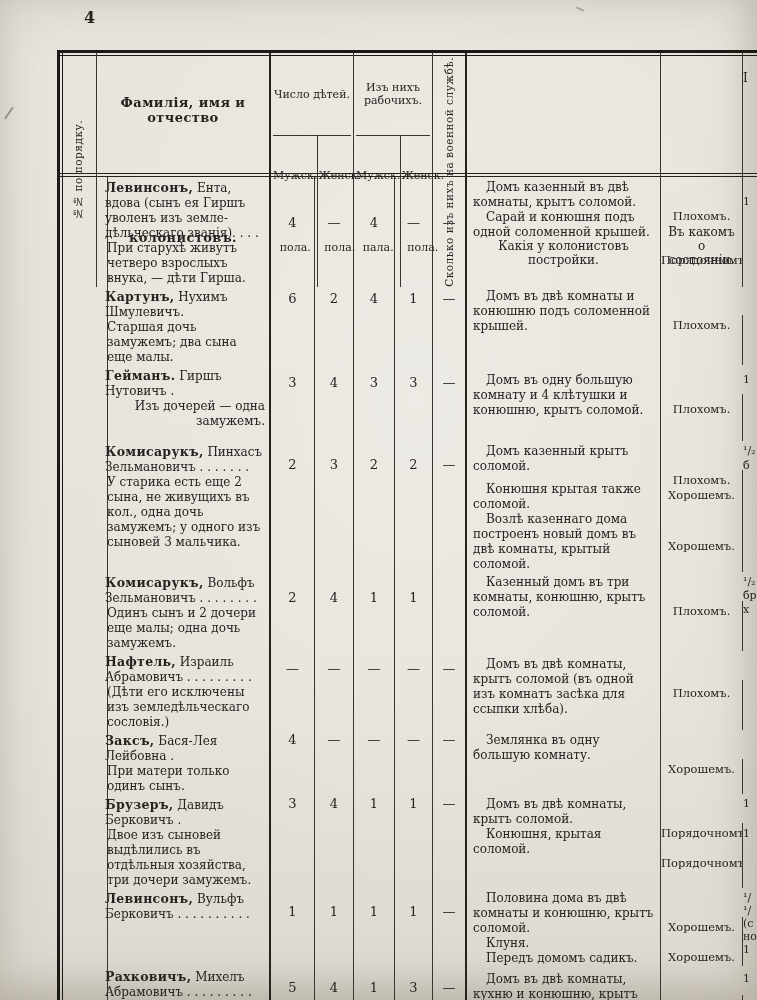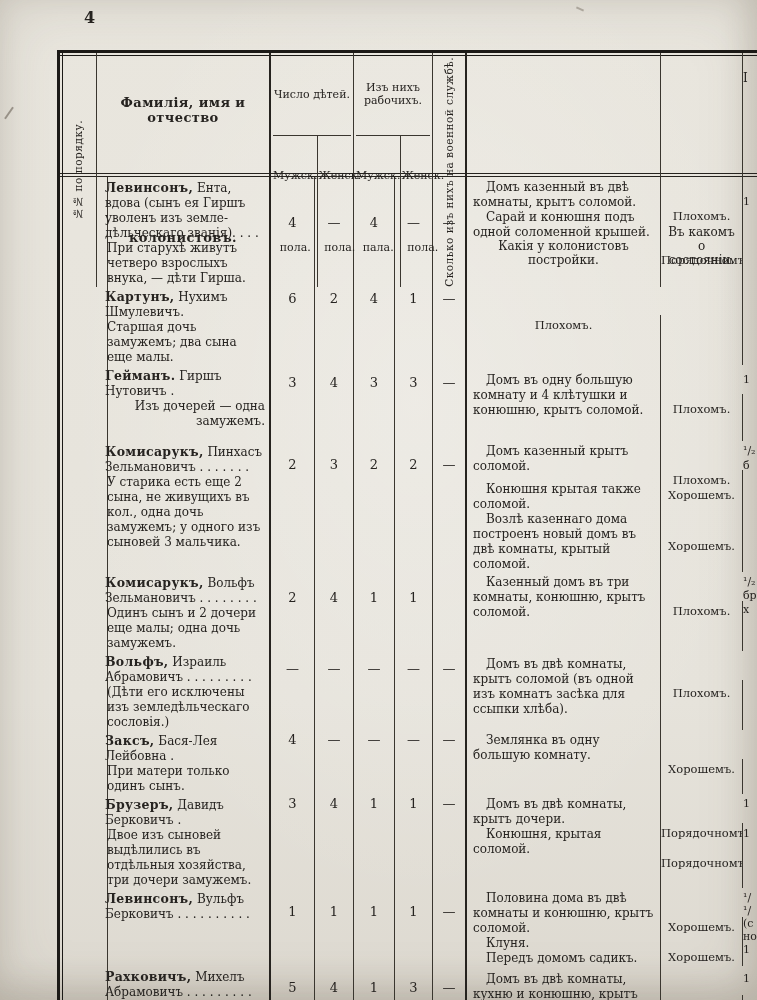--- a/index.html
+++ b/index.html
@@ -157,20 +157,23 @@
       <div class="c cnum">13</div>
       <div class="c thick cname">
         <p class="nm"><b>Картунъ,</b><span> Нухимъ Шмулевичъ.</span></p>
         <p class="note">Старшая дочь замужемъ; два сына еще малы.</p>
       </div>
       <div class="c cn" style="padding-top:5px">6</div>
       <div class="c cn" style="padding-top:5px">2</div>
       <div class="c cn" style="padding-top:5px">4</div>
       <div class="c cn" style="padding-top:5px">1</div>
       <div class="c thick cn" style="padding-top:5px">—</div>
+      <div class="c cbld">
+        <p>Домъ въ двѣ комнаты и конюш­ню подъ соломенной крышей.</p>
+      </div>
       <div class="c ccond">
         <p>Плохомъ.</p>
       </div>
       <div class="c ccut"></div>
     </div>
 
     <div class="grid row" style="min-height:76px">
       <div class="c cnum">16</div>
       <div class="c thick cname">
         <p class="nm"><b>Гейманъ.</b><span> Гиршъ Нутовичъ .</span></p>
@@ -239,21 +242,21 @@
       <div class="c ccut">
         <p>¹/₂</p>
         <p style="margin-top:1px">бра</p>
         <p style="margin-top:1px">х</p>
       </div>
     </div>
 
     <div class="grid row" style="min-height:62px">
       <div class="c cnum">17</div>
       <div class="c thick cname">
-        <p class="nm"><b>Вольфъ,</b><span> Израиль Абрамо­вичъ . . . . . . . .  .</span></p>
+        <p class="nm"><b>Нафтель,</b><span> Израиль Абрамо­вичъ . . . . . . . .  .</span></p>
         <p class="note">(Дѣти его исключены изъ зем­ледѣльческаго сословія.)</p>
       </div>
       <div class="c cn" style="padding-top:10px">—</div>
       <div class="c cn" style="padding-top:10px">—</div>
       <div class="c cn" style="padding-top:10px">—</div>
       <div class="c cn" style="padding-top:10px">—</div>
       <div class="c thick cn" style="padding-top:10px">—</div>
       <div class="c cbld" style="padding-top:6px">
         <p>Домъ въ двѣ комнаты, крытъ соломой (въ одной изъ комнатъ засѣка для ссыпки хлѣба).</p>
       </div>
@@ -288,21 +291,21 @@
       <div class="c thick cname">
         <p class="nm"><b>Брузеръ,</b><span> Давидъ Берковичъ .</span></p>
         <p class="note">Двое изъ сыновей выдѣлились въ отдѣльныя хозяйства, три дочери замужемъ.</p>
       </div>
       <div class="c cn" style="padding-top:2px">3</div>
       <div class="c cn" style="padding-top:2px">4</div>
       <div class="c cn" style="padding-top:2px">1</div>
       <div class="c cn" style="padding-top:2px">1</div>
       <div class="c thick cn" style="padding-top:2px">—</div>
       <div class="c cbld">
-        <p>Домъ въ двѣ комнаты, крытъ дочери.</p>
+        <p>Домъ въ двѣ комнаты, крытъ соломой.</p>
         <p>Конюшня, крытая соломой.</p>
       </div>
       <div class="c ccond">
         <p>Порядочномъ.</p>
         <p style="margin-top:16px">Порядочномъ.</p>
       </div>
       <div class="c ccut">
         <p>1</p>
         <p style="margin-top:17px">1</p>
       </div>

